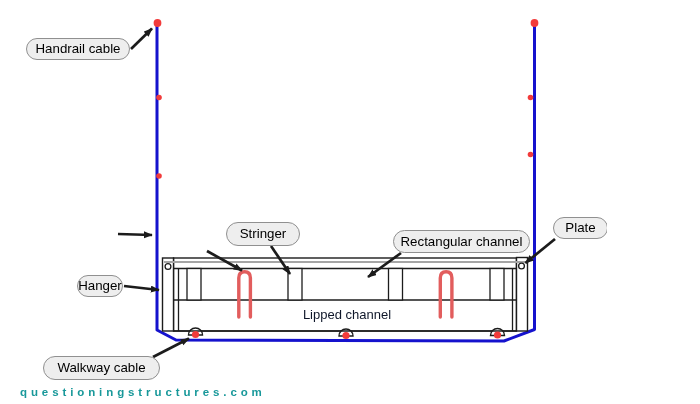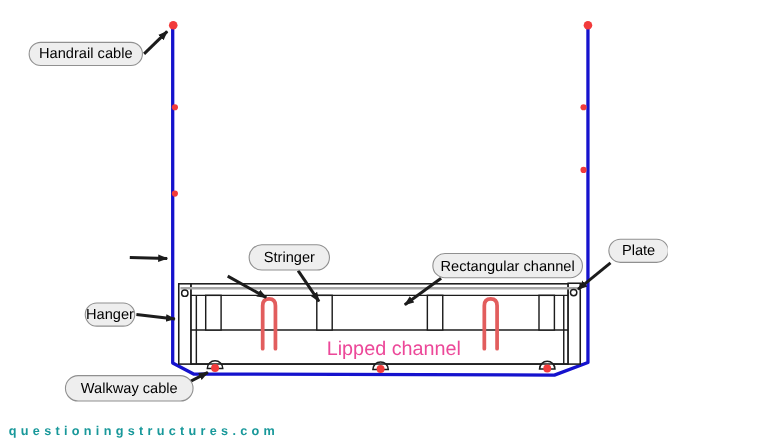--- a/index.html
+++ b/index.html
@@ -8,25 +8,25 @@
     font-family:"Liberation Sans",sans-serif;overflow:hidden;
   }
   #drawing{position:absolute;left:0;top:0;}
   .pill{
     position:absolute;display:flex;align-items:center;justify-content:center;
     background:#eeeeee;border:1.4px solid #909090;border-radius:12px;
     color:#000;font-size:13.3px;line-height:1;white-space:nowrap;
     box-sizing:border-box;z-index:3;
   }
   .plain-label{
-    position:absolute;color:#ec4899;font-size:18px;line-height:1;
+    position:absolute;color:#0f172a;font-size:13px;line-height:1;
     text-align:center;white-space:nowrap;z-index:2;
   }
   .watermark{
-    position:absolute;left:8px;top:387px;color:#18989a;
+    position:absolute;left:20px;top:387px;color:#18989a;
     font-size:11.5px;font-weight:700;letter-spacing:3.9px;
     line-height:1;white-space:nowrap;z-index:2;
   }
 </style>
 </head>
 <body>
 
 <div id="canvas">
 
   <svg id="drawing" width="700" height="404" viewBox="0 0 700 404">
@@ -94,21 +94,21 @@
   </div>
   <div class="pill" style="left:226px;top:222px;width:74px;height:24px;">
     <span>Stringer</span>
   </div>
   <div class="pill" style="left:393px;top:230px;width:137px;height:23px;">
     <span>Rectangular channel</span>
   </div>
   <div class="pill" style="left:553px;top:217px;width:55px;height:22px;">
     <span>Plate</span>
   </div>
-  <div class="pill" style="left:43px;top:341px;width:117px;height:24px;margin-left:16px;">
+  <div class="pill" style="left:43px;top:356px;width:117px;height:24px;">
     <span>Walkway cable</span>
   </div>
 
   <div class="plain-label" style="left:297px;top:308px;width:100px;">
     <span>Lipped channel</span>
   </div>
 
   <div class="watermark">questioningstructures.com</div>
 
 </div>

